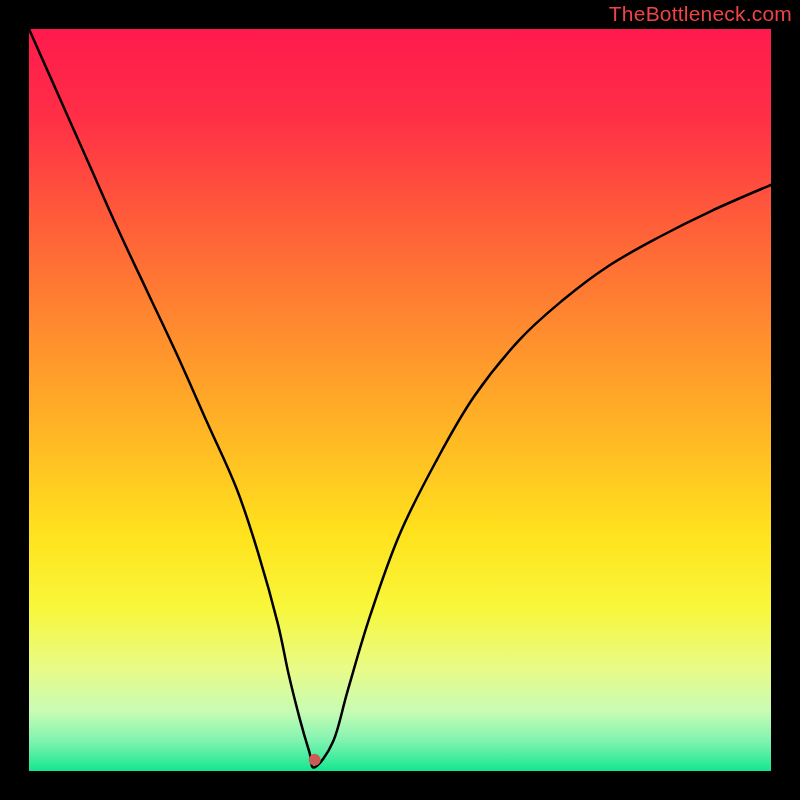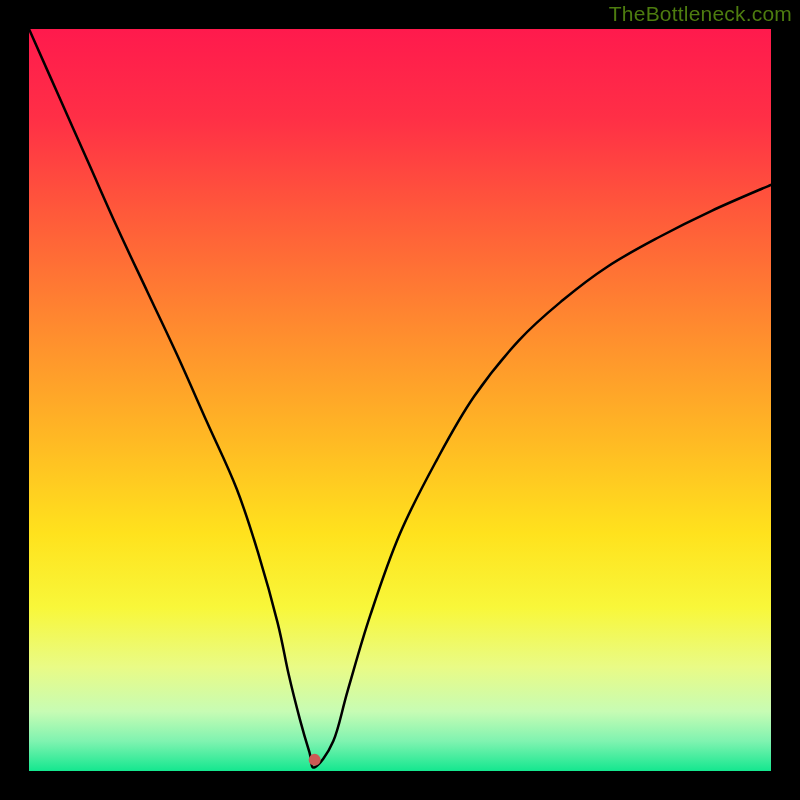--- a/index.html
+++ b/index.html
@@ -7,21 +7,21 @@
     width: 800px;
     height: 800px;
     background: #000;
     position: relative;
     font-family: Arial, Helvetica, sans-serif;
   }
   .watermark {
     position: absolute;
     top: 2px;
     right: 8px;
-    color: #4d7c0f;
+    color: #ef4444;
     font-size: 21px;
     font-weight: 400;
     z-index: 10;
     letter-spacing: 0.2px;
   }
   .plot-area {
     position: absolute;
     left: 29px;
     top: 29px;
     width: 742px;

